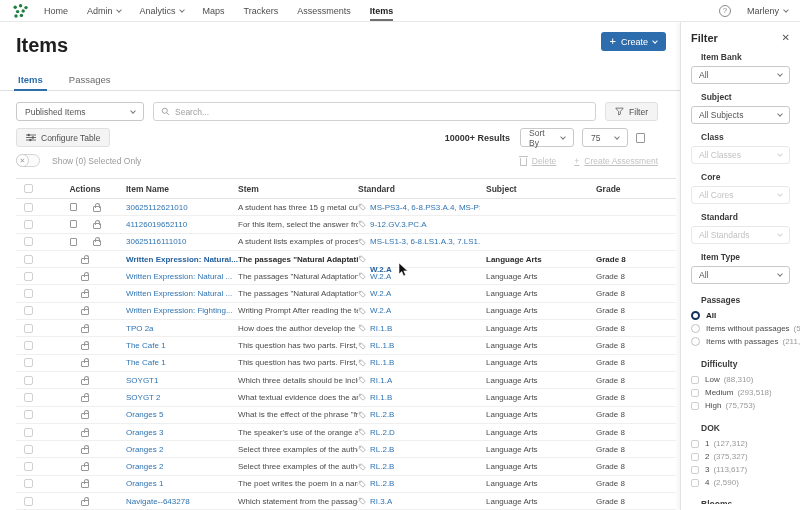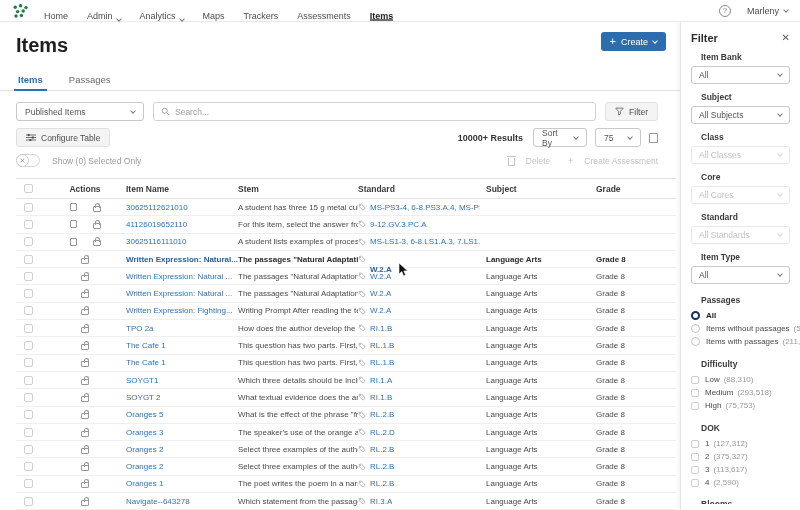--- a/index.html
+++ b/index.html
@@ -4,21 +4,21 @@
 <style>
   * { margin:0; padding:0; box-sizing:border-box; }
   html,body { width:800px; height:510px; overflow:hidden; background:#fff;
     font-family:"Liberation Sans", sans-serif; color:#3c3c3c; }
 
   
   .topnav { position:absolute; left:0; top:0; width:800px; height:22px; background:#fff;
     border-bottom:1px solid #e8e8e8; display:flex; align-items:center; padding:0 12px; z-index:30; }
   .logo { width:18px; height:16px; margin-right:14px; }
   .nav-list { display:flex; align-items:center; gap:19px; height:100%; }
-  .nav-item { display:flex; align-items:flex-end; gap:4px; font-size:9px; color:#4d4d4d;
+  .nav-item { display:flex; align-items:center; gap:4px; font-size:9px; color:#4d4d4d;
     height:100%; cursor:pointer; position:relative; }
   .nav-item.active { color:#222; font-weight:700; }
   .nav-item.active::after { content:""; position:absolute; left:0; right:0; bottom:0; height:2px; background:#6f6f6f; }
   .nav-right { margin-left:auto; display:flex; align-items:center; gap:16px; }
   .help-circ { width:12px; height:12px; border:1px solid #8a8a8a; border-radius:50%;
     font-size:8px; color:#8a8a8a; display:flex; align-items:center; justify-content:center; }
   .user-chip { display:flex; align-items:center; gap:5px; font-size:9px; color:#4d4d4d; }
 
   .chev { width:4px; height:4px; border-right:1px solid #7a7a7a; border-bottom:1px solid #7a7a7a;
     transform:rotate(45deg); margin-top:-2px; flex:0 0 auto; }
@@ -45,33 +45,33 @@
   .sel-box .sel-val { flex:1; }
   .published-sel { width:128px; }
   .search-wrap { flex:1; border:1px solid #d2d2d2; border-radius:3px; height:19px;
     display:flex; align-items:center; padding:0 7px; gap:5px; background:#fff; }
   .search-wrap input { border:none; outline:none; flex:1; font-size:8.5px; color:#555;
     font-family:"Liberation Sans", sans-serif; background:transparent; }
   .search-wrap input::placeholder { color:#a0a0a0; }
   .btn-light { background:#f4f4f4; border:1px solid #e0e0e0; border-radius:3px; height:19px;
     display:flex; align-items:center; gap:5px; padding:0 9px; font-size:8.5px; color:#4d4d4d; cursor:pointer; }
 
-  .ctl-row2 { position:absolute; left:16px; right:22px; top:106px; height:19px; display:flex; align-items:center; }
+  .ctl-row2 { position:absolute; left:16px; right:35px; top:106px; height:19px; display:flex; align-items:center; }
   .row2-right { margin-left:auto; display:flex; align-items:center; gap:8px; }
   .results-txt { font-size:9px; font-weight:700; color:#333; margin-right:2px; }
   .sort-sel { width:54px; } .size-sel { width:46px; }
 
   .ctl-row3 { position:absolute; left:16px; right:22px; top:131px; height:15px; display:flex; align-items:center; }
   .toggle { width:24px; height:13px; border:1px solid #d5d5d5; border-radius:8px; background:#fbfbfb;
     position:relative; cursor:pointer; flex:0 0 auto; }
   .knob { position:absolute; left:-1px; top:-1px; width:13px; height:13px; border:1px solid #cfcfcf;
     border-radius:50%; background:#fff; font-size:7px; color:#9a9a9a; display:flex; align-items:center; justify-content:center; }
   .toggle-label { font-size:8.5px; color:#9a9a9a; margin-left:12px; }
   .row3-right { margin-left:auto; display:flex; align-items:center; gap:18px; }
-  .dis-action { display:flex; align-items:center; gap:11px; font-size:8.5px; color:#c2c2c2; cursor:default; }
+  .dis-action { display:flex; align-items:center; gap:5px; font-size:8.5px; color:#c2c2c2; cursor:default;text-decoration:underline; }
 
   
   .table { position:absolute; left:16px; right:4px; top:156px; bottom:0; overflow:hidden; }
   .thead { display:flex; align-items:center; height:21px; border-top:1px solid #e3e3e3;
     border-bottom:1px solid #e3e3e3; font-size:8.5px; font-weight:700; color:#3a3a3a; }
   .trow { display:flex; align-items:center; height:17.3px; border-bottom:1px solid #efefef; font-size:8px; color:#4a4a4a; }
   .trow.bold .c, .trow.bold a { font-weight:700; color:#2b2b2b; }
   .trow.bold a { color:#25619d;margin-top:20px; }
   .c { overflow:hidden; white-space:nowrap; padding-right:6px; }
   .c.check { width:34px; display:flex; justify-content:flex-start; padding-left:8px; }

